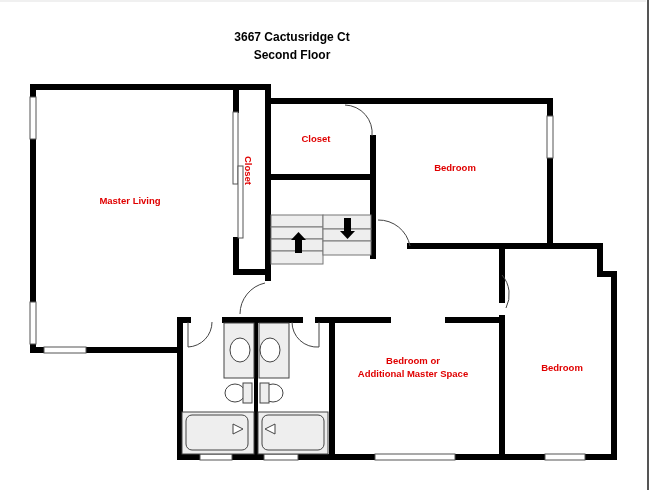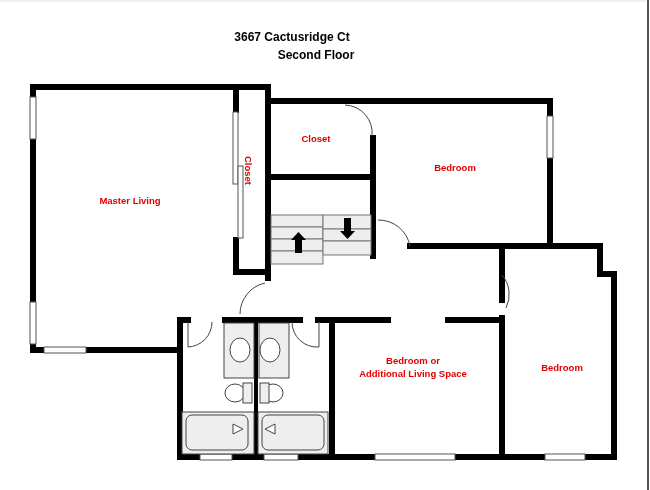--- a/index.html
+++ b/index.html
@@ -1,21 +1,21 @@
 <!DOCTYPE html>
 <html><head>
   <meta charset="utf-8">
   <style>
     html, body { margin: 0; padding: 0; background: #ffffff; }
     body { width: 650px; height: 490px; position: relative; overflow: hidden; font-family: "Liberation Sans", sans-serif; }
     .top-edge { position: absolute; left: 0; top: 0; width: 646px; height: 2px; background: #f0f0f0; }
     .right-border { position: absolute; right: 1px; top: 0; width: 2px; height: 490px; background: #555; }
     .title { position: absolute; left: 0; width: 584px; text-align: center; font-weight: bold; font-size: 12px; color: #000; line-height: 18px; }
     .title.l1 { top: 28px; }
-    .title.l2 { top: 46px; margin-left: 24px; }
+    .title.l2 { top: 46px; }
     svg.plan { position: absolute; left: 0; top: 0; }
     .lbl { position: absolute; color: #e00000; font-weight: bold; font-size: 9.5px; white-space: nowrap; text-align: center; line-height: 13px; }
     .vert { transform: rotate(90deg); transform-origin: center center; }
   </style>
 </head>
 <body>
 
 <div class="top-edge"></div>
 <div class="right-border"></div>
 
@@ -113,14 +113,14 @@
     <polygon points="233,424 243,429 233,434" fill="#fff"></polygon>
     <polygon points="275,424 265,429 275,434" fill="#fff"></polygon>
   </g>
 </svg>
 
 <div class="lbl" style="left:75px; top:194px; width:110px;">Master Living</div>
 <div class="lbl vert" style="left:226px; top:164px; width:44px;">Closet</div>
 <div class="lbl" style="left:290px; top:132px; width:52px;">Closet</div>
 <div class="lbl" style="left:420px; top:161px; width:70px;">Bedroom</div>
 <div class="lbl" style="left:345px; top:354px; width:136px;">Bedroom or</div>
-<div class="lbl" style="left:345px; top:367px; width:136px;">Additional Living Space</div>
+<div class="lbl" style="left:345px; top:367px; width:136px;">Additional Master Space</div>
 <div class="lbl" style="left:528px; top:361px; width:68px;">Bedroom</div>
 
 </body></html>

